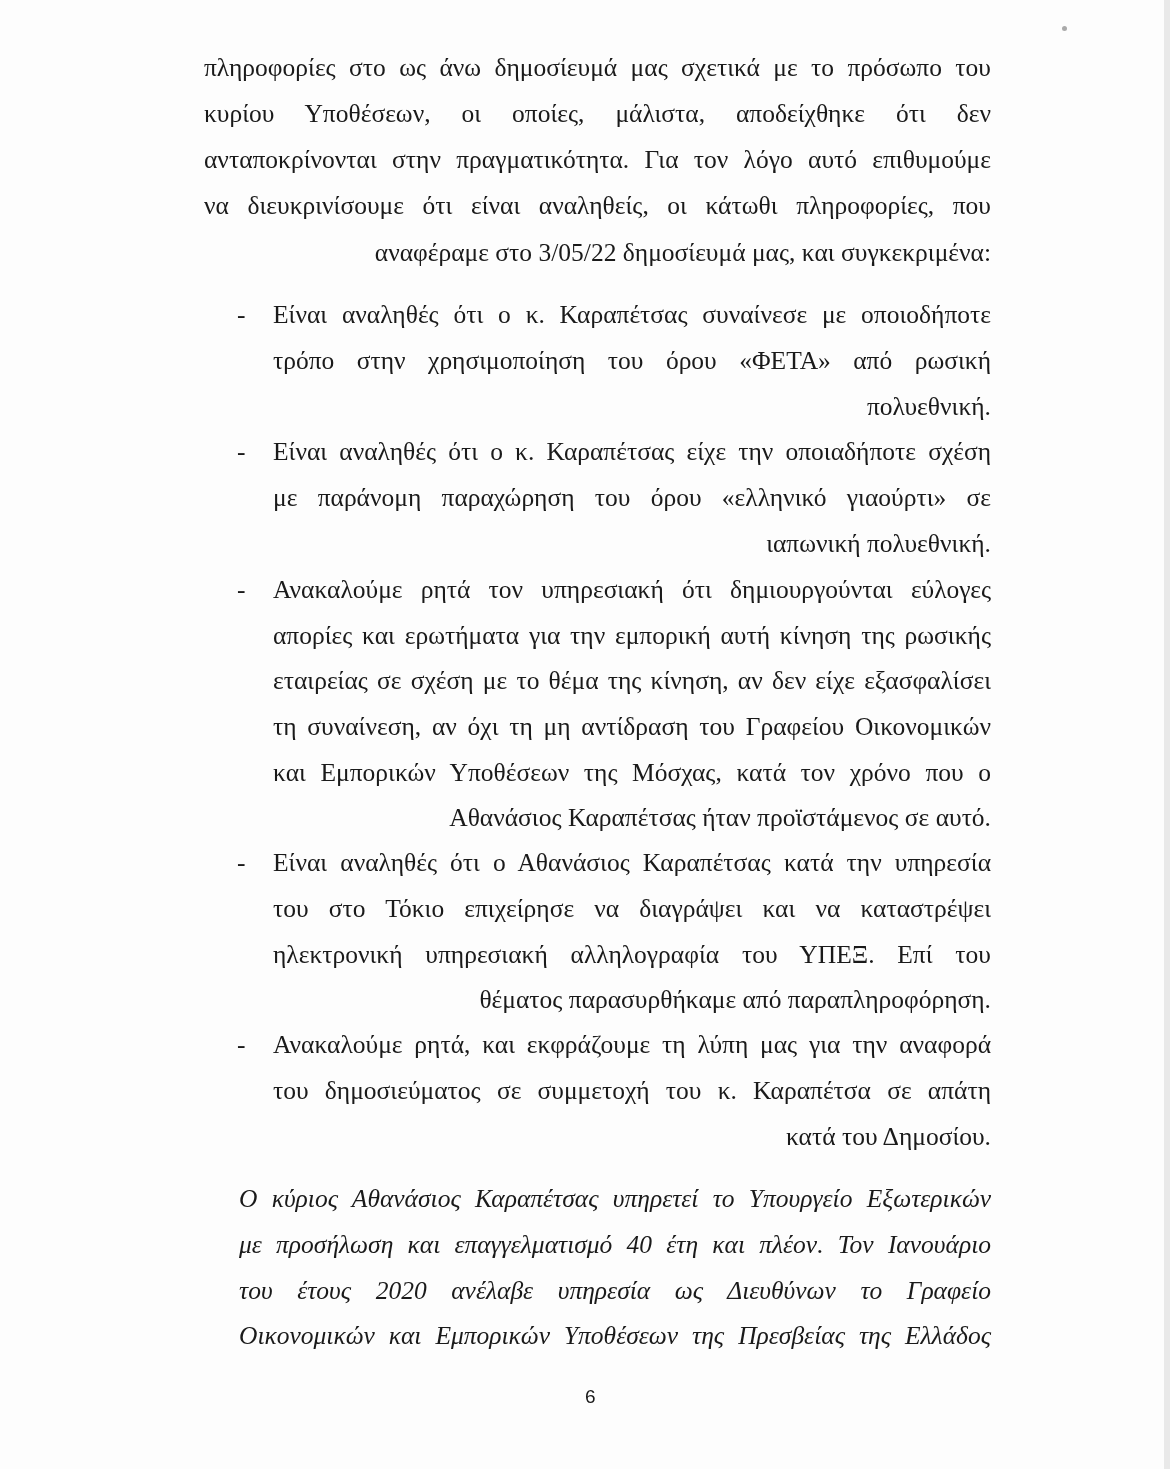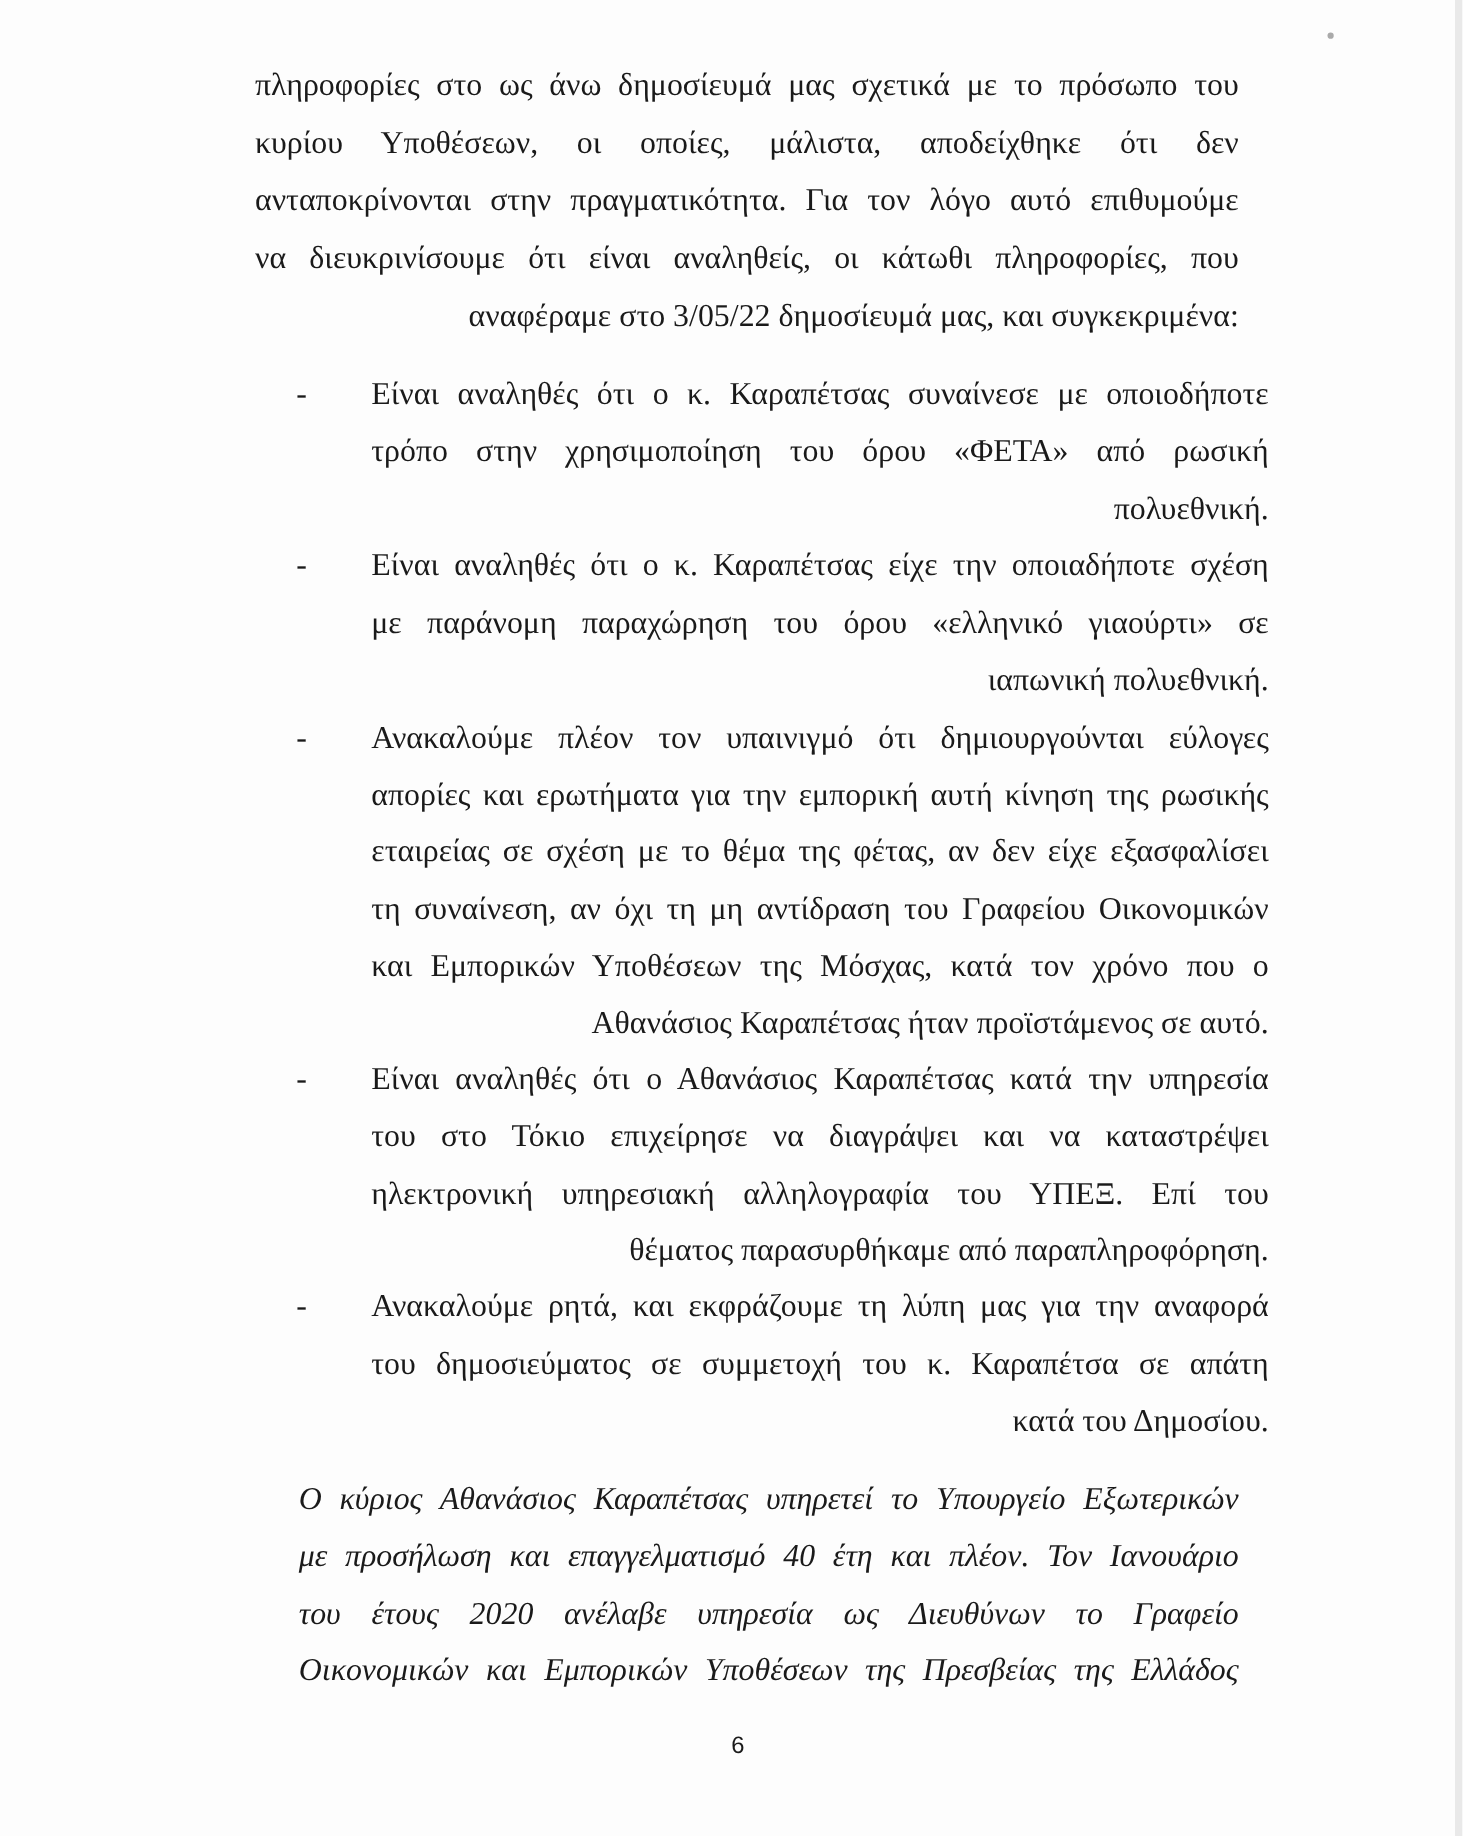--- a/index.html
+++ b/index.html
@@ -5,21 +5,21 @@
   html, body { margin:0; padding:0; }
   body {
     width:1170px; height:1469px; background:#fdfdfd; position:relative; overflow:hidden;
     font-family: "Liberation Serif", "DejaVu Serif", serif; color:#1a1a1a;
   }
   .edge { position:absolute; top:0; right:0; width:6px; height:1469px; background:#e9e9e9; }
   .page { position:absolute; left:0; top:12px; width:1170px; height:1469px;padding-left:10px; }
   .line { position:absolute; font-size:25.5px; line-height:30px; white-space:nowrap;text-align:right; }
   .just { text-align:justify; text-align-last:justify; }
   .p1 { left:204px; width:787px; }
-  .bl { left:273px; width:718px;margin-left:24px; }
+  .bl { left:273px; width:718px; }
   .p2 { left:239px; width:752px;font-style:italic; }
   .dash { position:absolute; left:237px; font-size:25.5px; line-height:30px; }
   .pnum { position:absolute; left:585px; top:1374px; font-family:"Liberation Sans", sans-serif; font-size:19px; }
   .speck { position:absolute; left:1062px; top:14px; width:5px; height:5px; background:#aaa; border-radius:50%; }
 </style>
 </head>
 <body>
 
 <div class="page">
   <div class="speck"></div>
@@ -40,23 +40,23 @@
       <div class="line bl" style="top:380px">πολυεθνική.</div>
     </div>
     <div>
       <div class="dash" style="top:425px">-</div>
       <div class="line bl just" style="top:425px">Είναι αναληθές ότι ο κ. Καραπέτσας είχε την οποιαδήποτε σχέση</div>
       <div class="line bl just" style="top:471px">με παράνομη παραχώρηση του όρου «ελληνικό γιαούρτι» σε</div>
       <div class="line bl" style="top:517px">ιαπωνική πολυεθνική.</div>
     </div>
     <div>
       <div class="dash" style="top:563px">-</div>
-      <div class="line bl just" style="top:563px">Ανακαλούμε πλέον τον υπαινιγμό ότι δημιουργούνται εύλογες</div>
+      <div class="line bl just" style="top:563px">Ανακαλούμε ρητά τον υπηρεσιακή ότι δημιουργούνται εύλογες</div>
       <div class="line bl just" style="top:609px">απορίες και ερωτήματα για την εμπορική αυτή κίνηση της ρωσικής</div>
-      <div class="line bl just" style="top:654px">εταιρείας σε σχέση με το θέμα της φέτας, αν δεν είχε εξασφαλίσει</div>
+      <div class="line bl just" style="top:654px">εταιρείας σε σχέση με το θέμα της κίνηση, αν δεν είχε εξασφαλίσει</div>
       <div class="line bl just" style="top:700px">τη συναίνεση, αν όχι τη μη αντίδραση του Γραφείου Οικονομικών</div>
       <div class="line bl just" style="top:746px">και Εμπορικών Υποθέσεων της Μόσχας, κατά τον χρόνο που ο</div>
       <div class="line bl" style="top:791px">Αθανάσιος Καραπέτσας ήταν προϊστάμενος σε αυτό.</div>
     </div>
     <div>
       <div class="dash" style="top:836px">-</div>
       <div class="line bl just" style="top:836px">Είναι αναληθές ότι ο Αθανάσιος Καραπέτσας κατά την υπηρεσία</div>
       <div class="line bl just" style="top:882px">του στο Τόκιο επιχείρησε να διαγράψει και να καταστρέψει</div>
       <div class="line bl just" style="top:928px">ηλεκτρονική υπηρεσιακή αλληλογραφία του ΥΠΕΞ. Επί του</div>
       <div class="line bl" style="top:973px">θέματος παρασυρθήκαμε από παραπληροφόρηση.</div>

